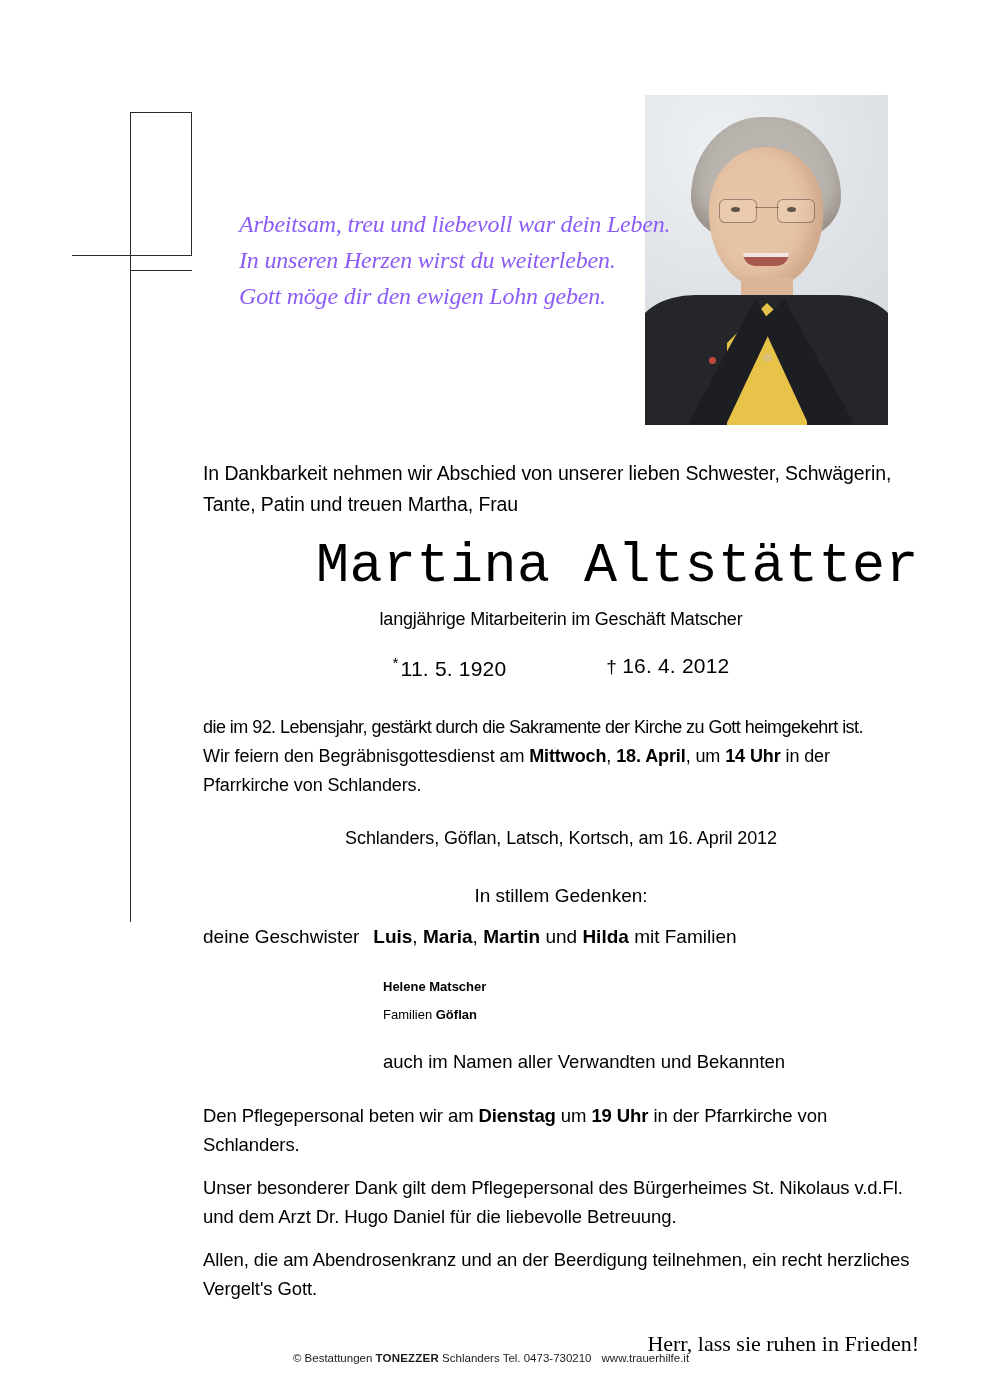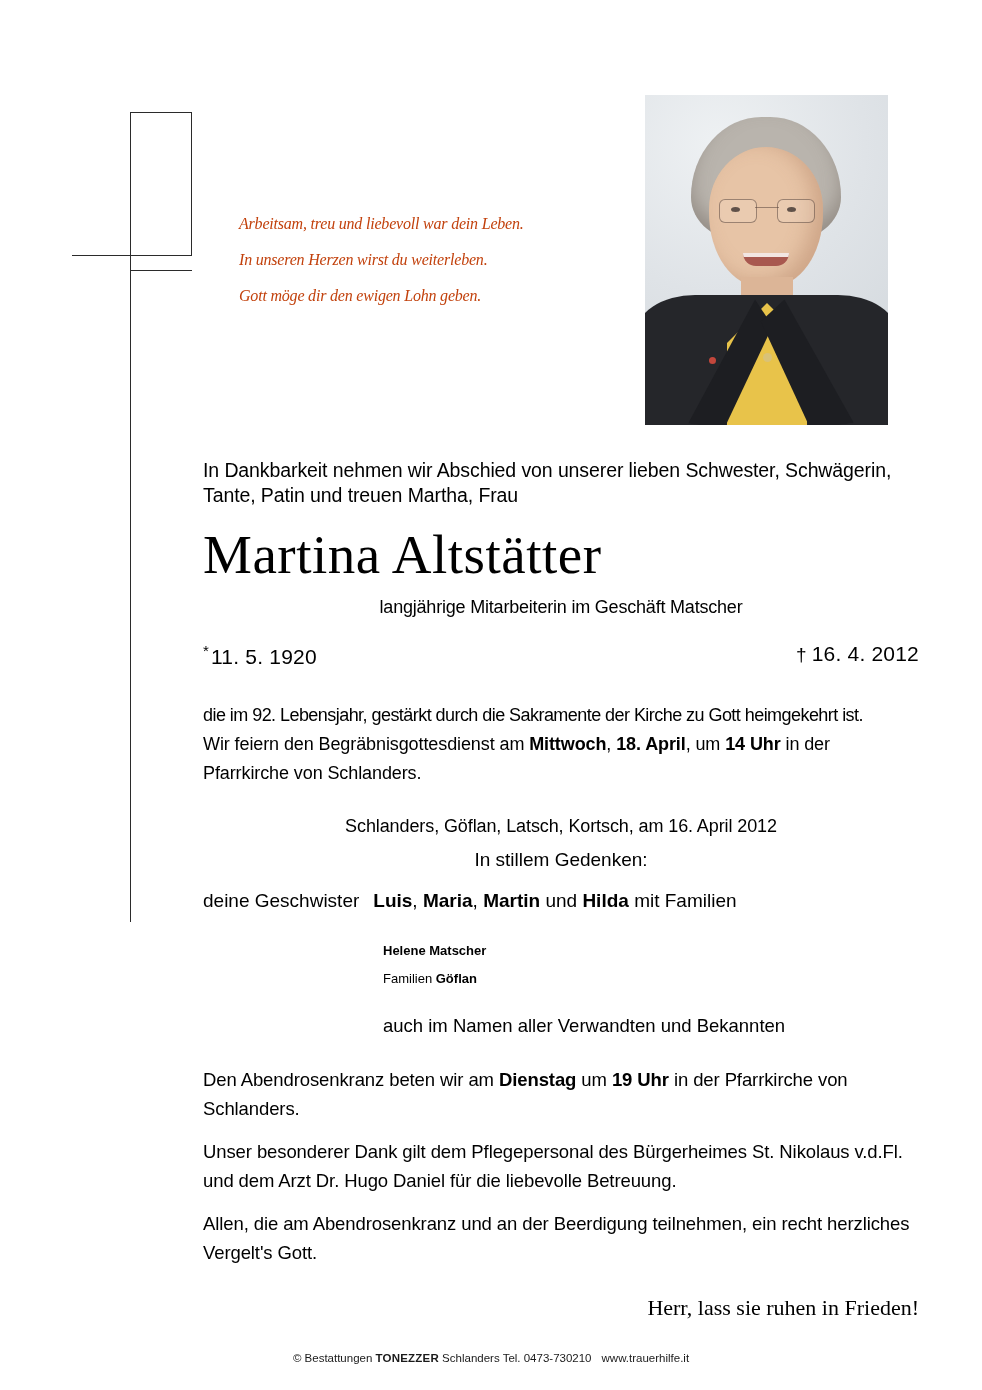--- a/index.html
+++ b/index.html
@@ -213,62 +213,62 @@
   }
 
   
   .verse {
     position: absolute;
     left: 239px;
     top: 206px;
     width: 400px;
     font-family: "Liberation Serif", serif;
     font-style: italic;
-    font-size: 16px;
+    font-size: 24px;
     line-height: 36px;
-    color: #c2410c;
+    color: #8b5cf6;
     letter-spacing: -0.2px;
   }
   .verse div { white-space: nowrap; }
 
   .content {
     position: absolute;
     left: 203px;
     top: 458px;
     width: 716px;
   }
 
   .intro {
     font-family: "Liberation Sans", sans-serif;
     font-size: 19.5px;
-    line-height: 25px;
+    line-height: 31px;
     letter-spacing: -0.1px;
   }
 
   .name {
-    text-align: left;
-    font-family: Liberation Serif, serif;
+    text-align: right;
+    font-family: Liberation Mono, monospace;
     font-size: 55px;
     line-height: 70px;
     letter-spacing: 0.5px;
     margin-top: 12px;
   }
 
   .role {
     text-align: center;
     font-family: "Liberation Sans", sans-serif;
     font-size: 18px;
     line-height: 30px;
     margin-top: 2px;
     letter-spacing: -0.2px;
   }
 
   .dates {
     display: flex;
-    justify-content: space-between;
+    justify-content: center;
     gap: 100px;
     margin-top: 20px;
     font-family: "Liberation Sans", sans-serif;
     font-size: 21px;
     letter-spacing: 0.2px;
   }
   .dates .sym {
     font-size: 15px;
     vertical-align: super;
     margin-right: 2px;
@@ -284,21 +284,21 @@
     line-height: 29px;
     letter-spacing: -0.1px;
   }
   .para.tight { letter-spacing: -0.55px; margin-top: 32px; }
   .p1 { margin-top: 26px; }
   .p2 { margin-top: 0; }
   .p3 { margin-top: 24px; font-size: 18px; text-align: center; }
 
   .remember {
     text-align: center;
-    margin-top: 8px;
+    margin-top: 32px;
     font-family: "Liberation Sans", sans-serif;
     font-size: 19px;
   }
 
   .siblings {
     margin-top: 16px;
     font-family: "Liberation Sans", sans-serif;
     font-size: 19px;
     line-height: 28px;
   }
@@ -423,21 +423,21 @@
 
   <div class="family-block">
     <div><b>Helene Matscher</b></div>
     <div><span>Familien </span><b>Göflan</b></div>
   </div>
 
   <div class="also">auch im Namen aller Verwandten und Bekannten</div>
 
   <div class="closing">
     <div class="line">
-      <span>Den Abendrosenkranz beten wir am </span><b>Dienstag</b><span> um </span><b>19 Uhr</b><span> in der Pfarrkirche von Schlanders.</span>
+      <span>Den Pflegepersonal beten wir am </span><b>Dienstag</b><span> um </span><b>19 Uhr</b><span> in der Pfarrkirche von Schlanders.</span>
     </div>
     <div class="gap"></div>
     <div class="line">Unser besonderer Dank gilt dem Pflegepersonal des Bürgerheimes St. Nikolaus v.d.Fl. und dem Arzt Dr. Hugo Daniel für die liebevolle Betreuung.</div>
     <div class="gap"></div>
     <div class="line tight">Allen, die am Abendrosenkranz und an der Beerdigung teilnehmen, ein recht herzliches Vergelt's Gott.</div>
   </div>
 
   <div class="final">Herr, lass sie ruhen in Frieden!</div>
 </div>
 

